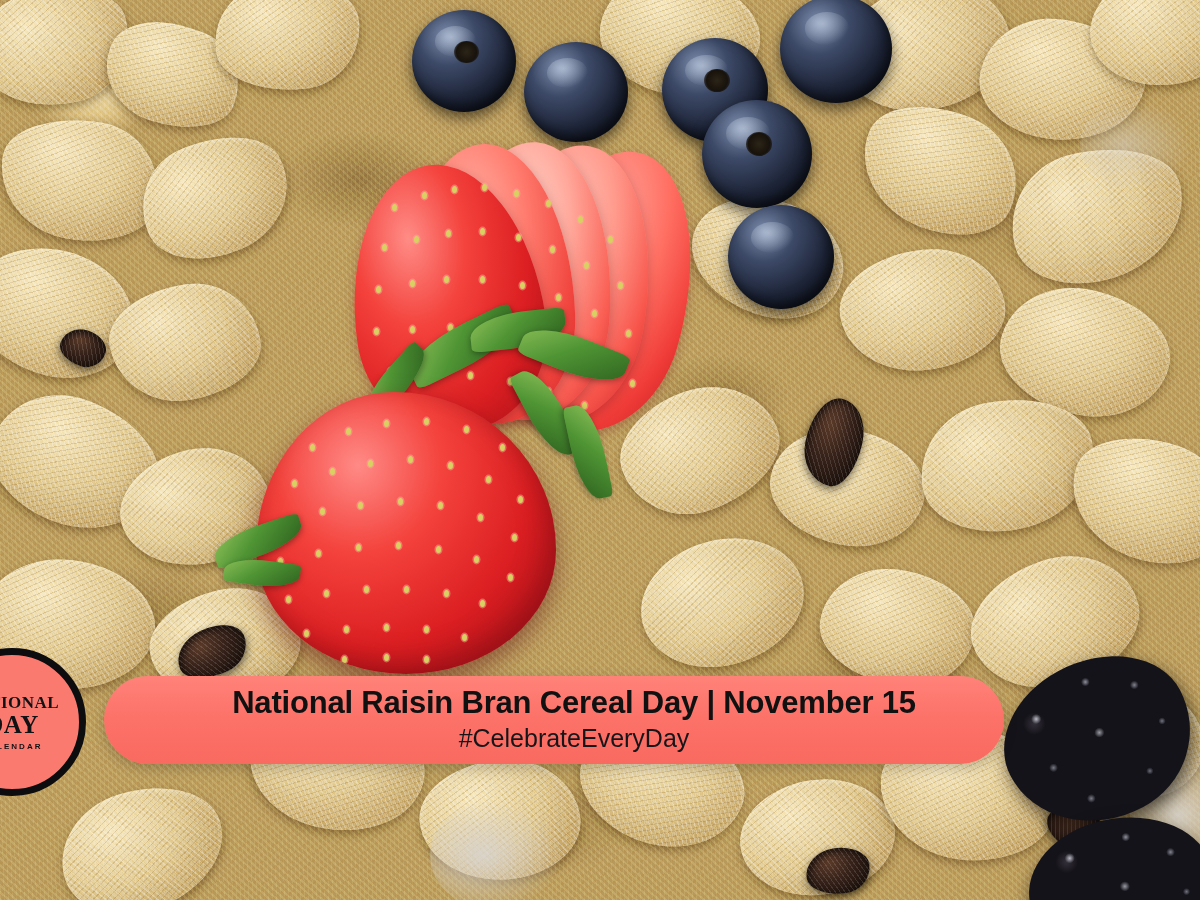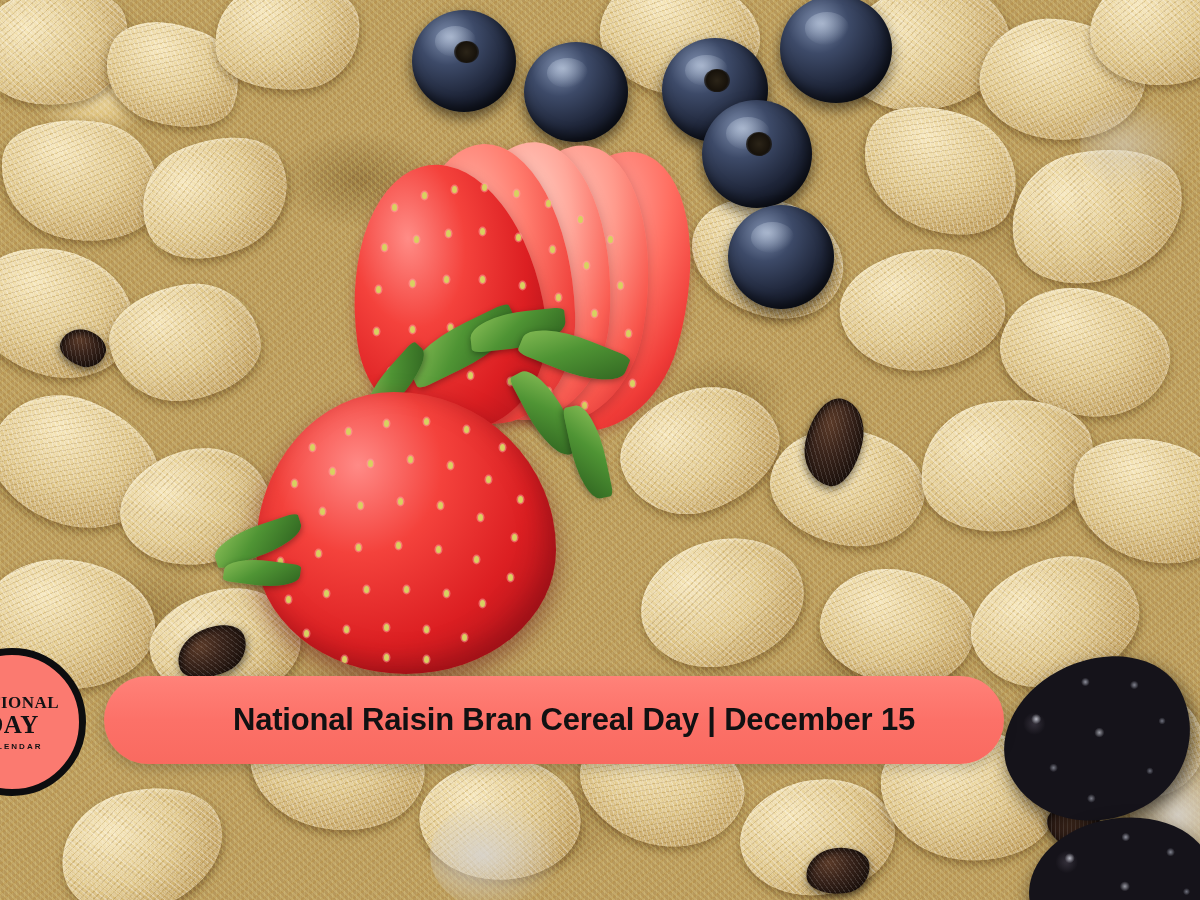--- a/index.html
+++ b/index.html
@@ -408,21 +408,22 @@
   <div class="leaf" style="left:224px; top:560px; width:76px; height:26px; transform:rotate(8deg); z-index:3;"></div>
 
   <div class="blackberry" style="left:1004px; top:660px; width:190px; height:160px; transform:rotate(-28deg);">
     <div class="gloss"></div>
   </div>
   <div class="blackberry" style="left:1030px; top:818px; width:185px; height:150px; transform:rotate(-12deg);">
     <div class="gloss"></div>
   </div>
 
   <div id="banner" style="left:104px; top:676px; width:900px; height:88px;">
-    <div id="banner-title">National Raisin Bran Cereal Day | December 15</div>
+    <div id="banner-title">National Raisin Bran Cereal Day | November 15</div>
+    <div id="banner-hashtag">#CelebrateEveryDay</div>
   </div>
 
   <div id="logo-badge" style="left:-62px; top:648px; width:148px; height:148px;">
     <div class="logo-line1">NATIONAL</div>
     <div class="logo-line2">DAY</div>
     <div class="logo-line3">CALENDAR</div>
   </div>
 
 </div>
 

